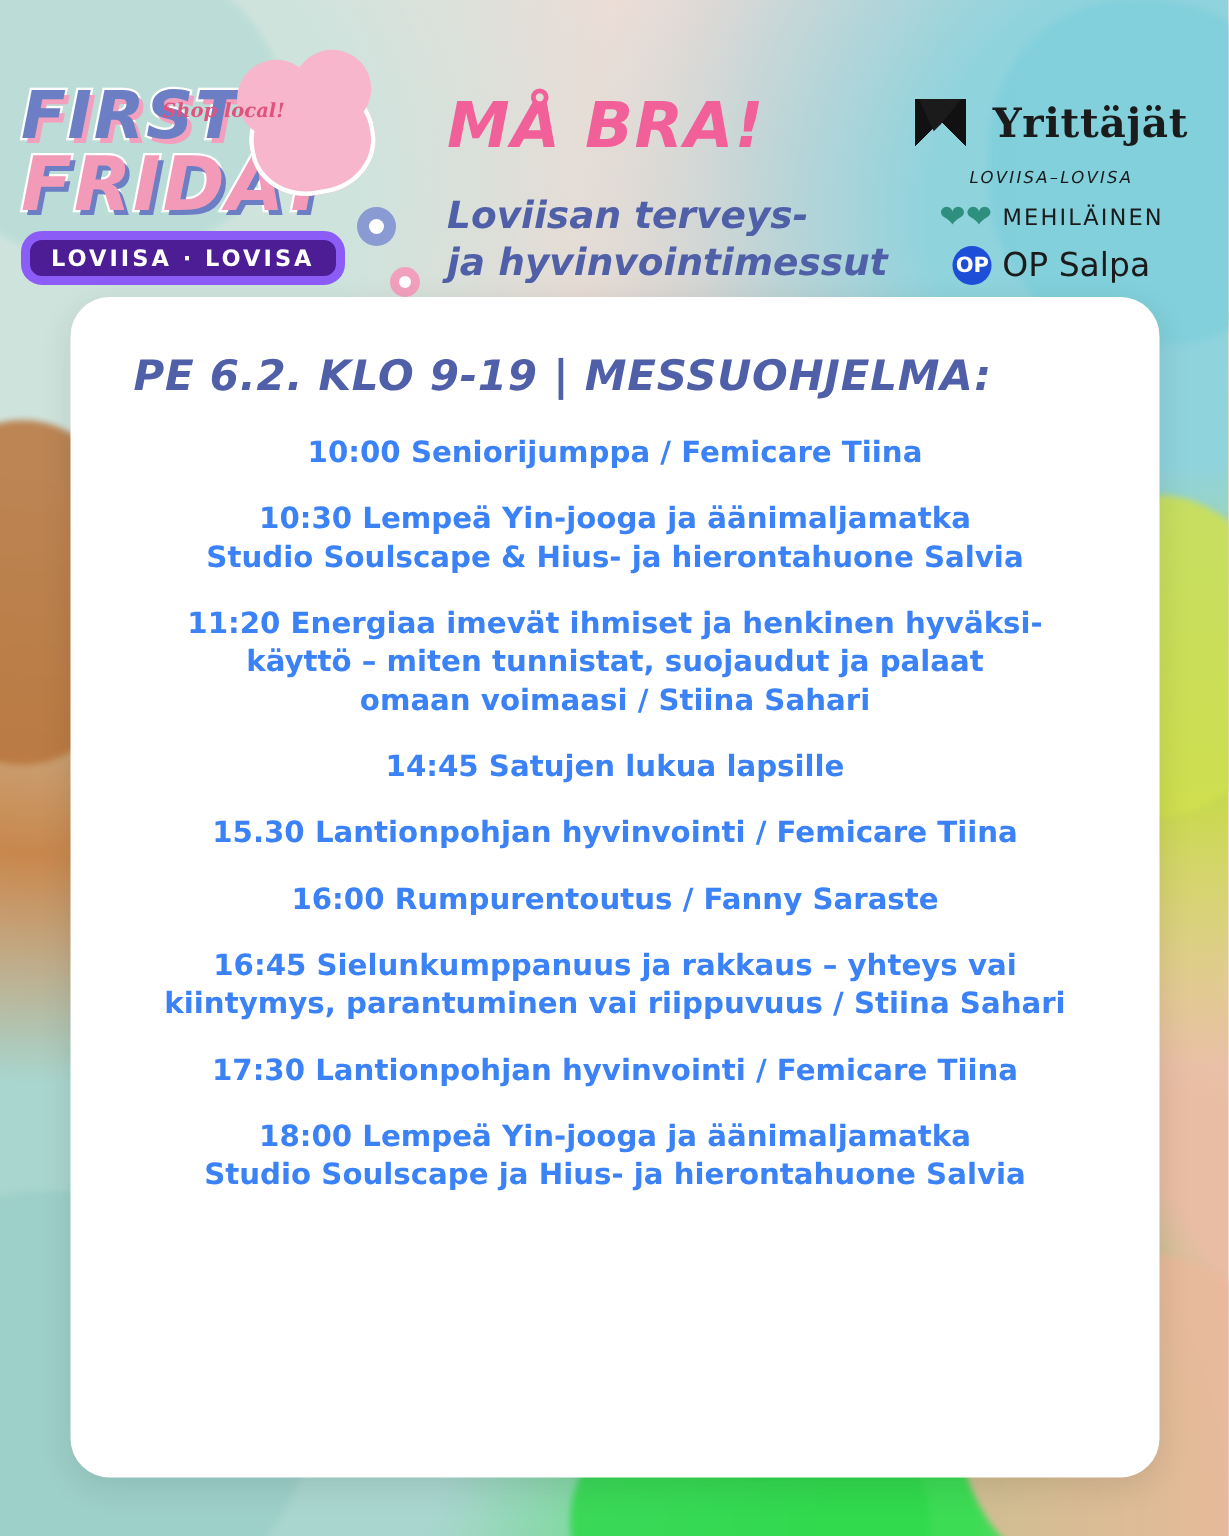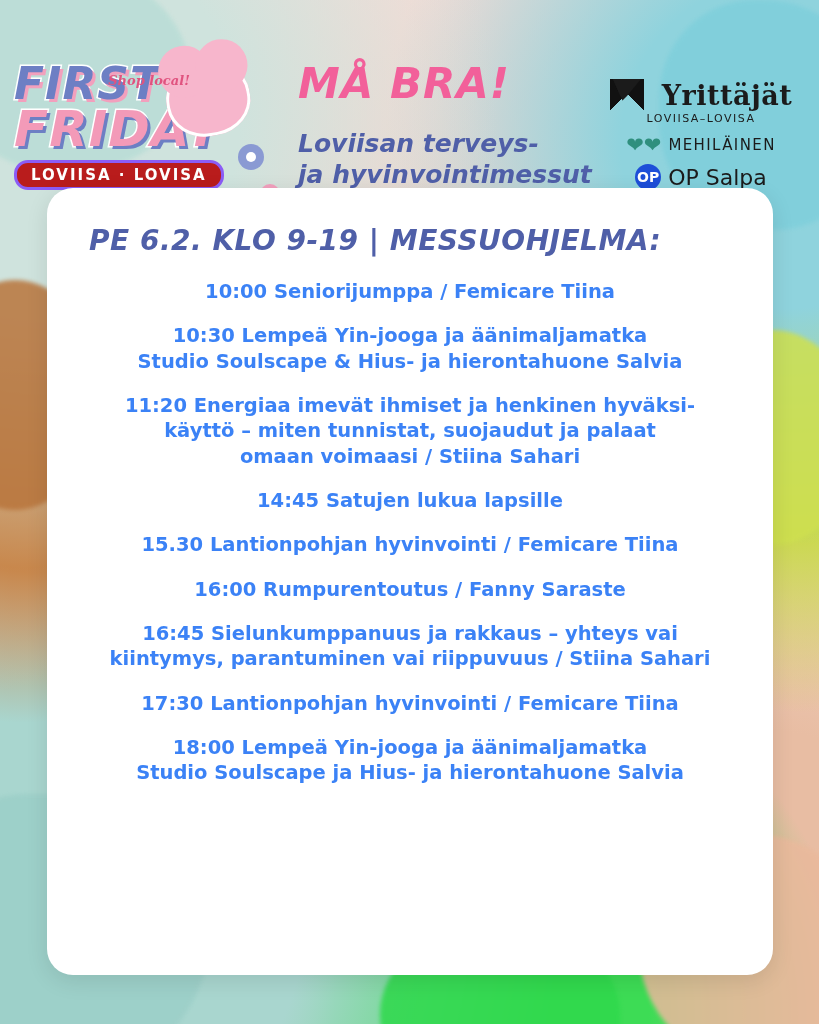--- a/index.html
+++ b/index.html
@@ -81,23 +81,23 @@
     font-size: 50px;
     color: #f39ab8;
     -webkit-text-stroke: 3px #ffffff;
     paint-order: stroke fill;
     text-shadow: 3px 3px 0 #6d7fc4;
     margin-top: 2px;
   }
   .ff-ribbon {
     margin-top: 8px;
     display: inline-block;
-    background: #b91c1c;
+    background: #4c1d95;
     color: #ffffff;
-    border: 3px solid #8b5cf6;
+    border: 6px solid #8b5cf6;
     border-radius: 14px;
     font-size: 15px;
     font-weight: bold;
     letter-spacing: 2px;
     padding: 3px 14px;
     font-family: "DejaVu Sans", sans-serif;
   }
   .ff-heart {
     position: absolute;
     left: 152px;
@@ -209,21 +209,22 @@
     font-weight: bold;
     font-size: 27px;
     color: #1b1b1b;
     letter-spacing: .5px;
   }
   .yrit-sub {
     font-family: "DejaVu Sans", sans-serif;
     font-size: 11px;
     letter-spacing: 1.5px;
     color: #1b1b1b;
-    margin-top: 1px;
+    margin-top: 14px;
+    font-style: italic;
   }
   .spon-row { display: flex; align-items: center; gap: 7px; }
   .mehi-mark { color: #2f8f7e; font-size: 21px; line-height: 1; }
   .mehi-name {
     font-family: "DejaVu Sans", sans-serif;
     font-size: 15px;
     letter-spacing: 1.4px;
     color: #1b1b1b;
   }
   .op-mark {
@@ -239,21 +240,21 @@
   .op-name {
     font-family: "DejaVu Sans", sans-serif;
     font-size: 22px;
     color: #1b1b1b;
   }
 
   
   .card {
     position: absolute;
     left: 47px;
-    top: 188px;
+    top: 198px;
     width: 726px;
     height: 787px;
     background: #ffffff;
     border-radius: 26px;
     padding: 36px 42px 20px 42px;
     box-shadow: 0 6px 22px rgba(0,0,0,.10);
   }
   .card-heading {
     font-family: "DejaVu Sans", sans-serif;
     font-size: 28px;

